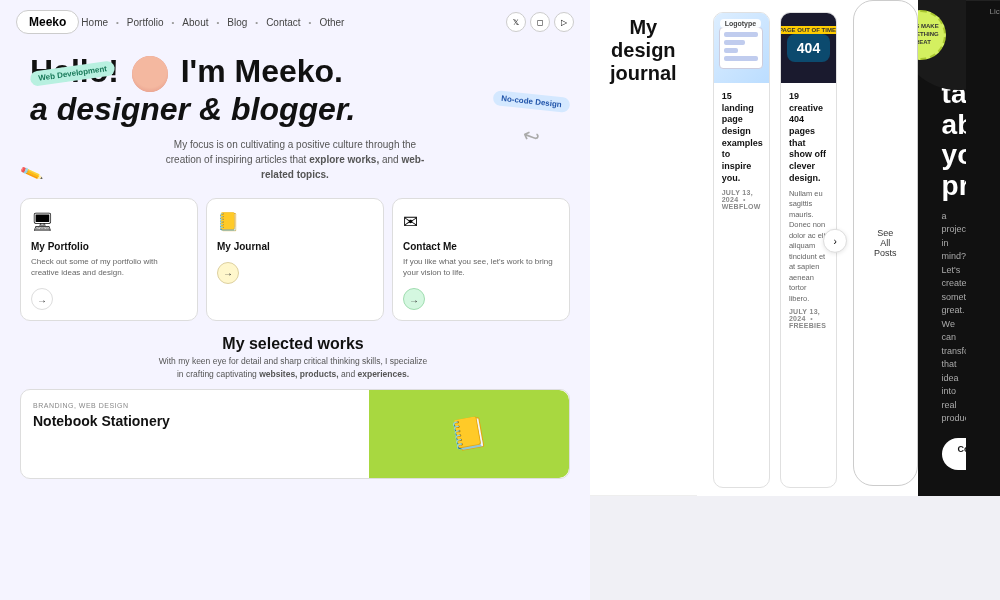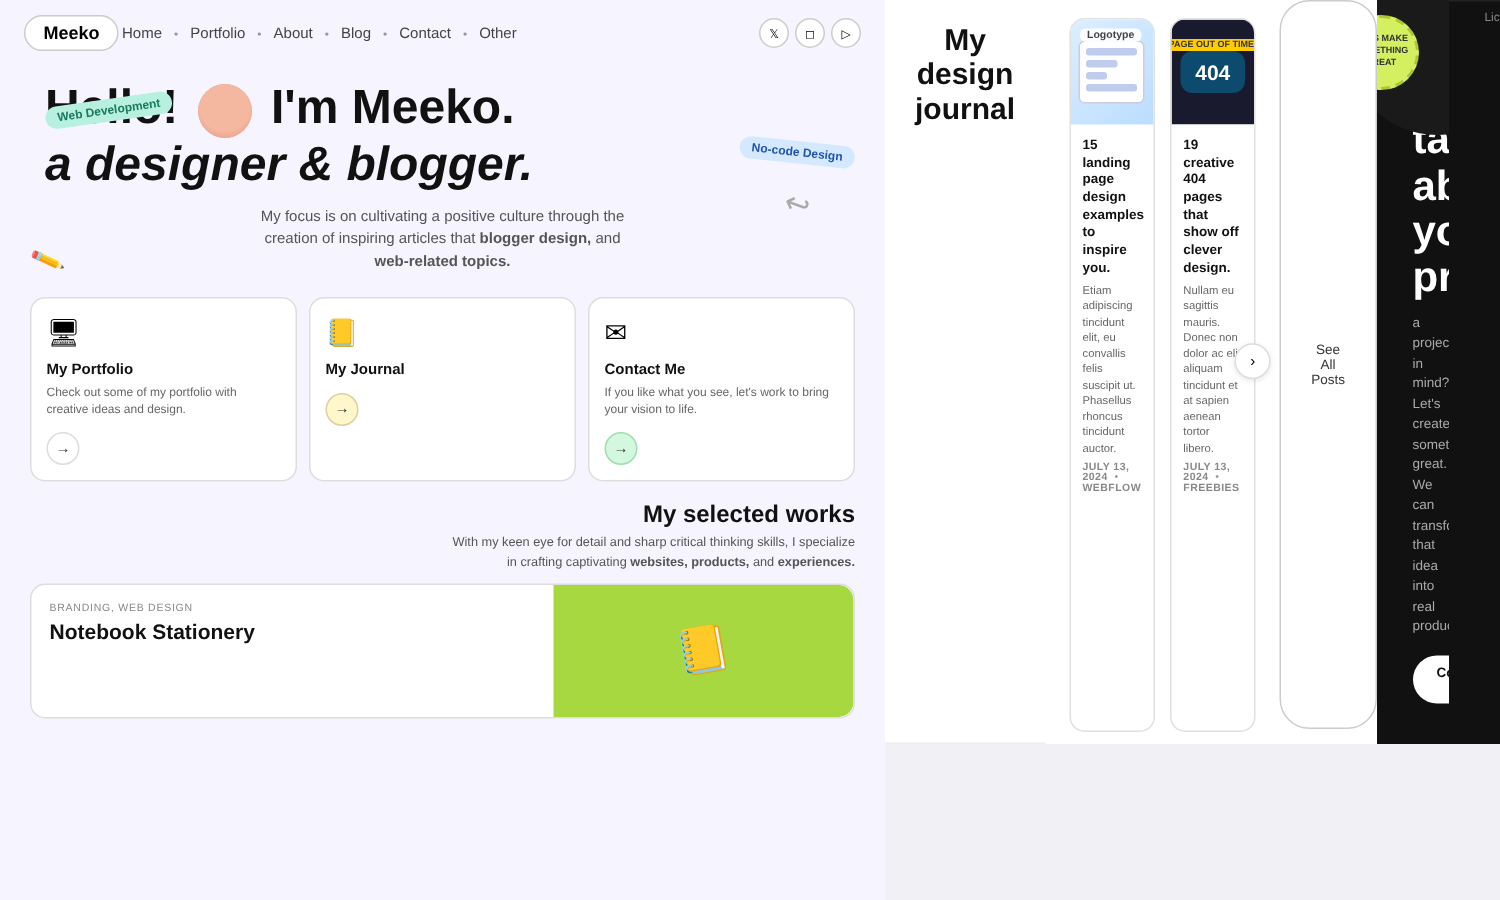--- a/index.html
+++ b/index.html
@@ -176,21 +176,21 @@
       font-size: 10px;
       color: #333;
       cursor: pointer;
     }
     .card-arrow-green { background: #d4f7e0; border-color: #a0ddb0; }
     .card-arrow-yellow { background: #fff7cc; border-color: #ddd0a0; }
 
     
     .works-section {
       padding: 6px 20px 4px 16px;
-      text-align: right;
+      text-align: center;
     }
     .works-title {
       font-size: 16px;
       font-weight: 800;
       color: #111;
     }
     .works-sub {
       font-size: 8.5px;
       color: #555;
       line-height: 1.5;
@@ -550,21 +550,21 @@
     <div class="deco-arrow" style="font-size:20px; color:#aaa;">↩</div>
 
     <div class="hero-title">
       <span>Hello! </span>
       <span class="avatar-circle"><div class="avatar-face"></div></span>
       <span> I'm Meeko.</span><br>
       <span class="highlight">a designer &amp; blogger.</span>
     </div>
     <p class="hero-sub">
       My focus is on cultivating a positive culture through the creation
-      of inspiring articles that <strong>blogger design,</strong> and <strong>web-related topics.</strong>
+      of inspiring articles that <strong>explore works,</strong> and <strong>web-related topics.</strong>
     </p>
   </div>
 
   <div class="cards-row">
     <div class="card">
       <div class="card-icon">🖥</div>
       <div class="card-title">My Portfolio</div>
       <div class="card-desc">Check out some of my portfolio with creative ideas and design.</div>
       <div class="card-arrow">→</div>
     </div>
@@ -620,21 +620,20 @@
           <div class="ui-mockup">
             <div class="ui-bar"></div>
             <div class="ui-bar ui-bar-short"></div>
             <div class="ui-bar ui-bar-shorter"></div>
             <div class="ui-bar"></div>
           </div>
         </div>
       </div>
       <div class="blog-card-body">
         <div class="blog-card-title">15 landing page design examples to inspire you.</div>
-        <div class="blog-card-desc">Etiam adipiscing tincidunt elit, eu convallis felis suscipit ut. Phasellus rhoncus tincidunt auctor.</div>
         <div class="blog-card-meta">
           <span>July 13, 2024</span>
           &nbsp;•&nbsp;
           <span>Webflow</span>
         </div>
       </div>
     </div>
 
     <div class="blog-card">
       <div class="blog-card-img blog-card-img-2">

